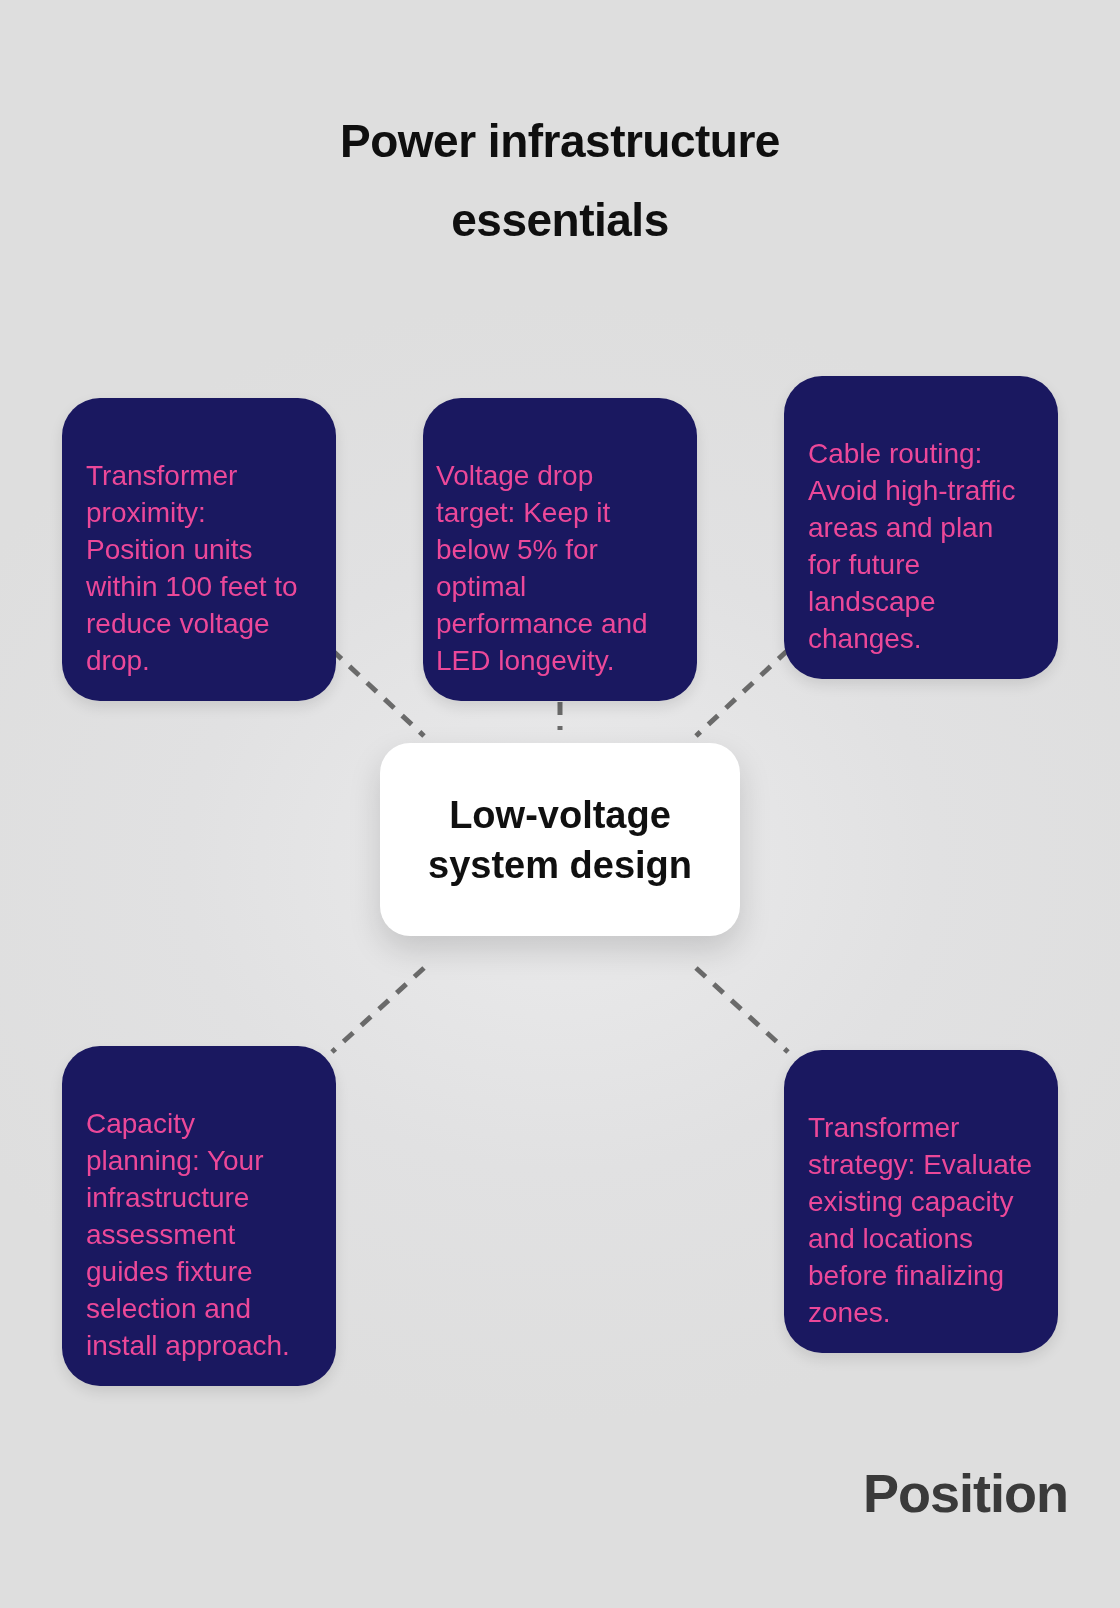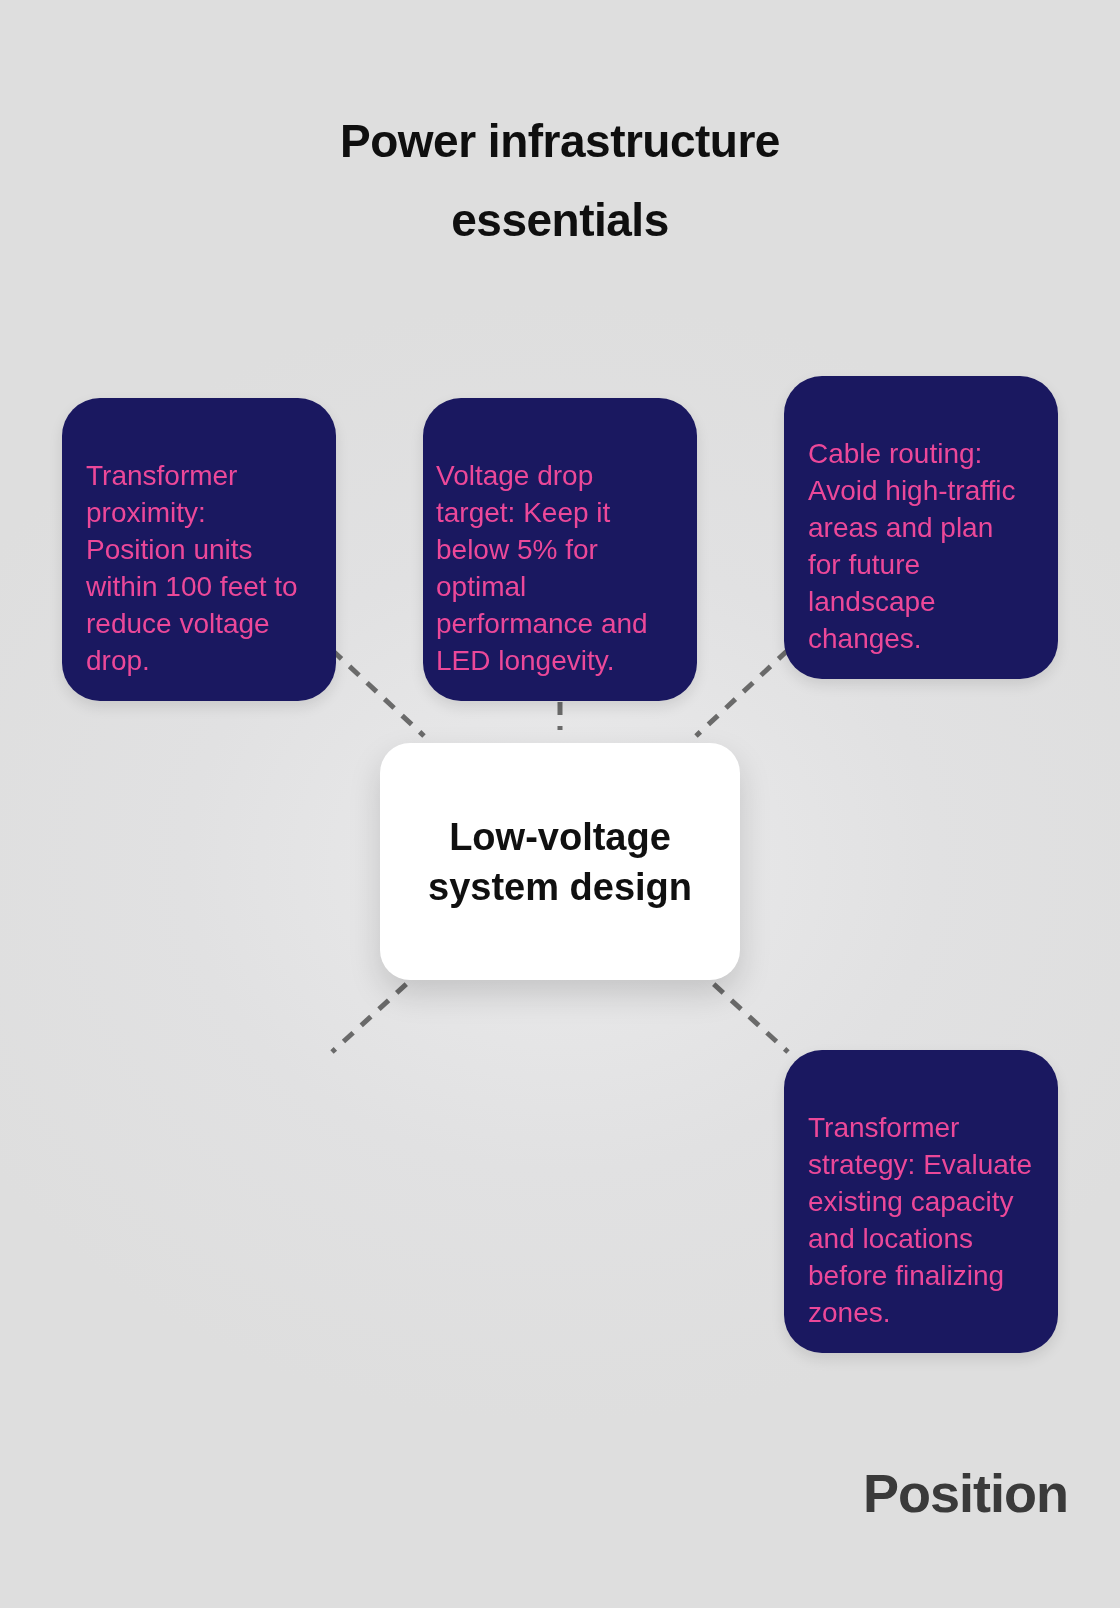--- a/index.html
+++ b/index.html
@@ -54,21 +54,21 @@
   .node-tm { left: 423px; top: 398px; min-height: 265px; padding-left: 13px; }
   .node-tr { left: 784px; top: 376px; min-height: 265px; }
   .node-bl { left: 62px;  top: 1046px; min-height: 300px; }
   .node-br { left: 784px; top: 1050px; min-height: 265px; }
 
   .hub {
     position: absolute;
     left: 380px;
     top: 743px;
     width: 360px;
-    height: 237px;
+    height: 193px;
     box-sizing: border-box;
     background: #ffffff;
     border-radius: 30px;
     box-shadow: 0 14px 32px rgba(0,0,0,0.15);
     display: flex;
     align-items: center;
     justify-content: center;
     text-align: center;
     font-size: 38px;
     line-height: 50px;
@@ -128,20 +128,29 @@
 for future
 landscape
 changes.</span>
   </div>
 
   <div class="hub">
     <span>Low-voltage
 system design</span>
   </div>
 
+  <div class="node node-bl">
+    <span>Capacity
+planning: Your
+infrastructure
+assessment
+guides fixture
+selection and
+install approach.</span>
+  </div>
 
   <div class="node node-br">
     <span>Transformer
 strategy: Evaluate
 existing capacity
 and locations
 before finalizing
 zones.</span>
   </div>
 

